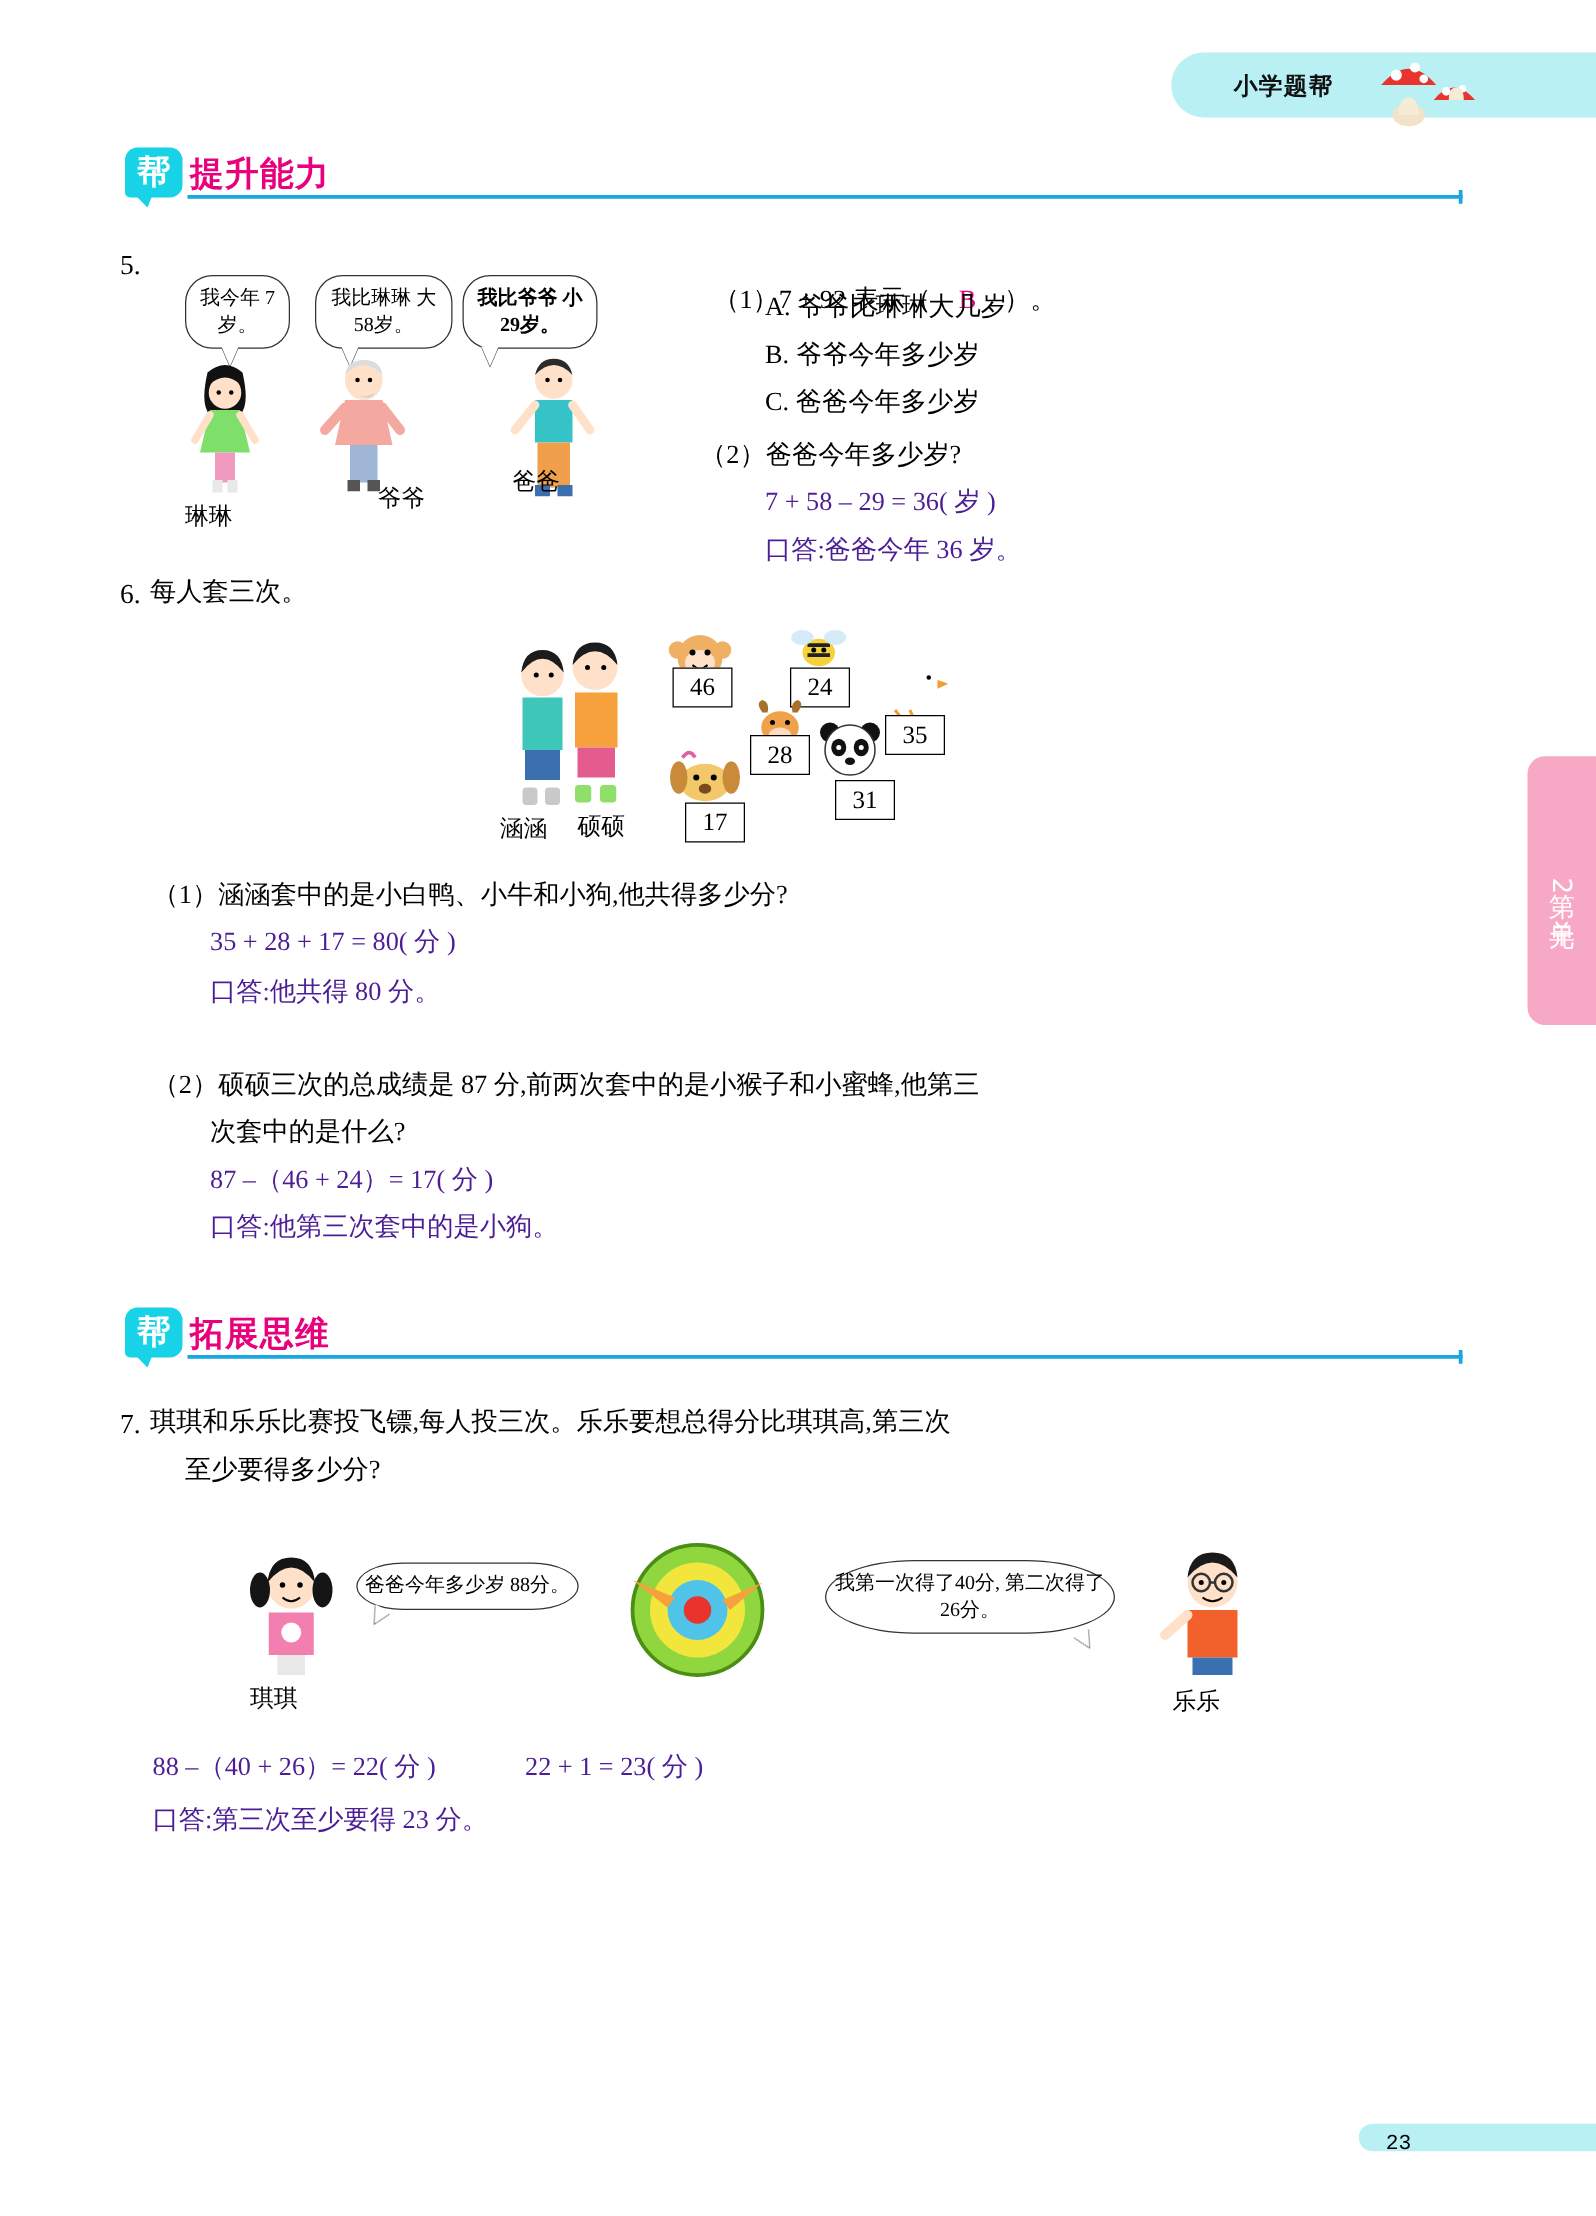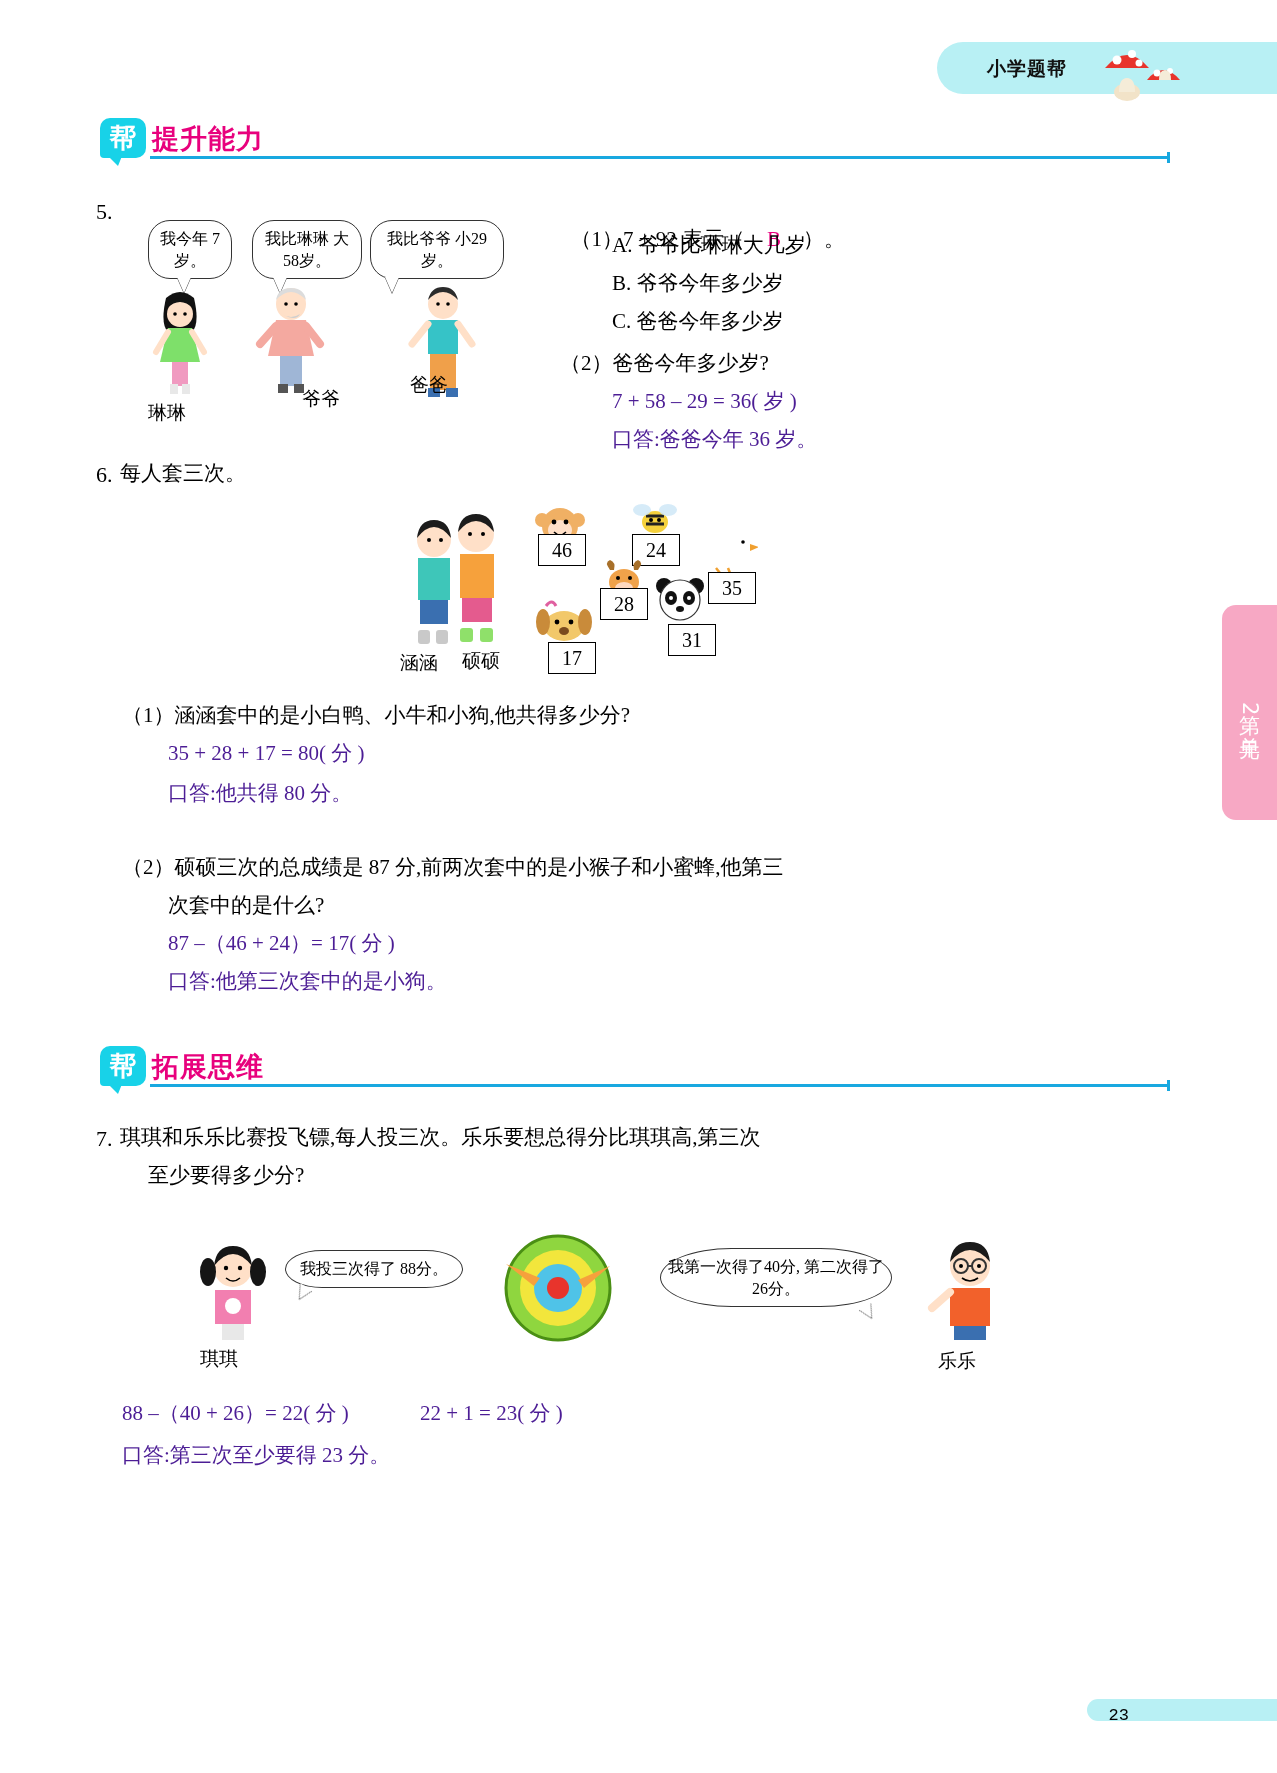--- a/index.html
+++ b/index.html
@@ -112,21 +112,21 @@
 <div class="sbubble" style="left:148px; top:220px; width:84px;">
   <span>我今年
 7岁。</span>
   <i class="tail"></i>
 </div>
 <div class="sbubble" style="left:252px; top:220px; width:110px;">
   <span>我比琳琳
 大58岁。</span>
   <i class="tail" style="left:20px;"></i>
 </div>
-<div class="sbubble" style="left:370px; top:220px; width:134px;">
+<div class="sbubble" style="left:370px; top:220px; width:108px;font-weight:bold;">
   <span>我比爷爷
 小29岁。</span>
   <i class="tail" style="left:14px;"></i>
 </div>
 
 <svg class="fig" style="left:140px; top:288px;" width="80" height="110" viewBox="0 0 80 110">
   <path d="M26 10 q14 -12 28 0 q6 26 -2 34 h-24 q-8 -8 -2 -34z" fill="#111"></path>
   <circle cx="40" cy="26" r="13" fill="#ffe0c8"></circle>
   <path d="M27 20 q13 -12 26 0 q-4 -10 -13 -10 q-9 0 -13 10z" fill="#111"></path>
   <circle cx="35" cy="26" r="1.8" fill="#000"></circle>
@@ -293,21 +293,21 @@
   <circle cx="38" cy="36" r="2.2" fill="#000"></circle>
     <circle cx="52" cy="36" r="2.2" fill="#000"></circle>
   <path d="M38 46 q7 6 14 0" stroke="#000" stroke-width="1.6" fill="none"></path>
   <path d="M27 58 h36 v34 h-36z" fill="#f27fb0"></path>
   <rect x="34" y="92" width="22" height="16" fill="#e8e8e8"></rect>
   <circle cx="45" cy="74" r="8" fill="#fff"></circle>
 </svg>
 <div class="caption" style="left:200px; top:1346px;">琪琪</div>
 
 <div class="sbubble" style="left:285px; top:1250px; width:178px; border-radius:90px/46px;">
-  <span>我投三次得了
+  <span>爸爸今年多少岁
 88分。</span>
   <i class="tail" style="left:10px; bottom:-13px; border-top-width:14px; transform:rotate(30deg);"></i>
 </div>
 
 <svg class="fig" style="left:498px; top:1228px;" width="120" height="120" viewBox="0 0 120 120">
   <circle cx="60" cy="60" r="52" fill="#8fd63f" stroke="#4a8f14" stroke-width="3"></circle>
   <circle cx="60" cy="60" r="38" fill="#f2e63c"></circle>
   <circle cx="60" cy="60" r="24" fill="#4fc3e8"></circle>
   <circle cx="60" cy="60" r="11" fill="#e8342c"></circle>
   <path d="M8 36 l34 14 l-6 8z" fill="#f6a13c"></path>

